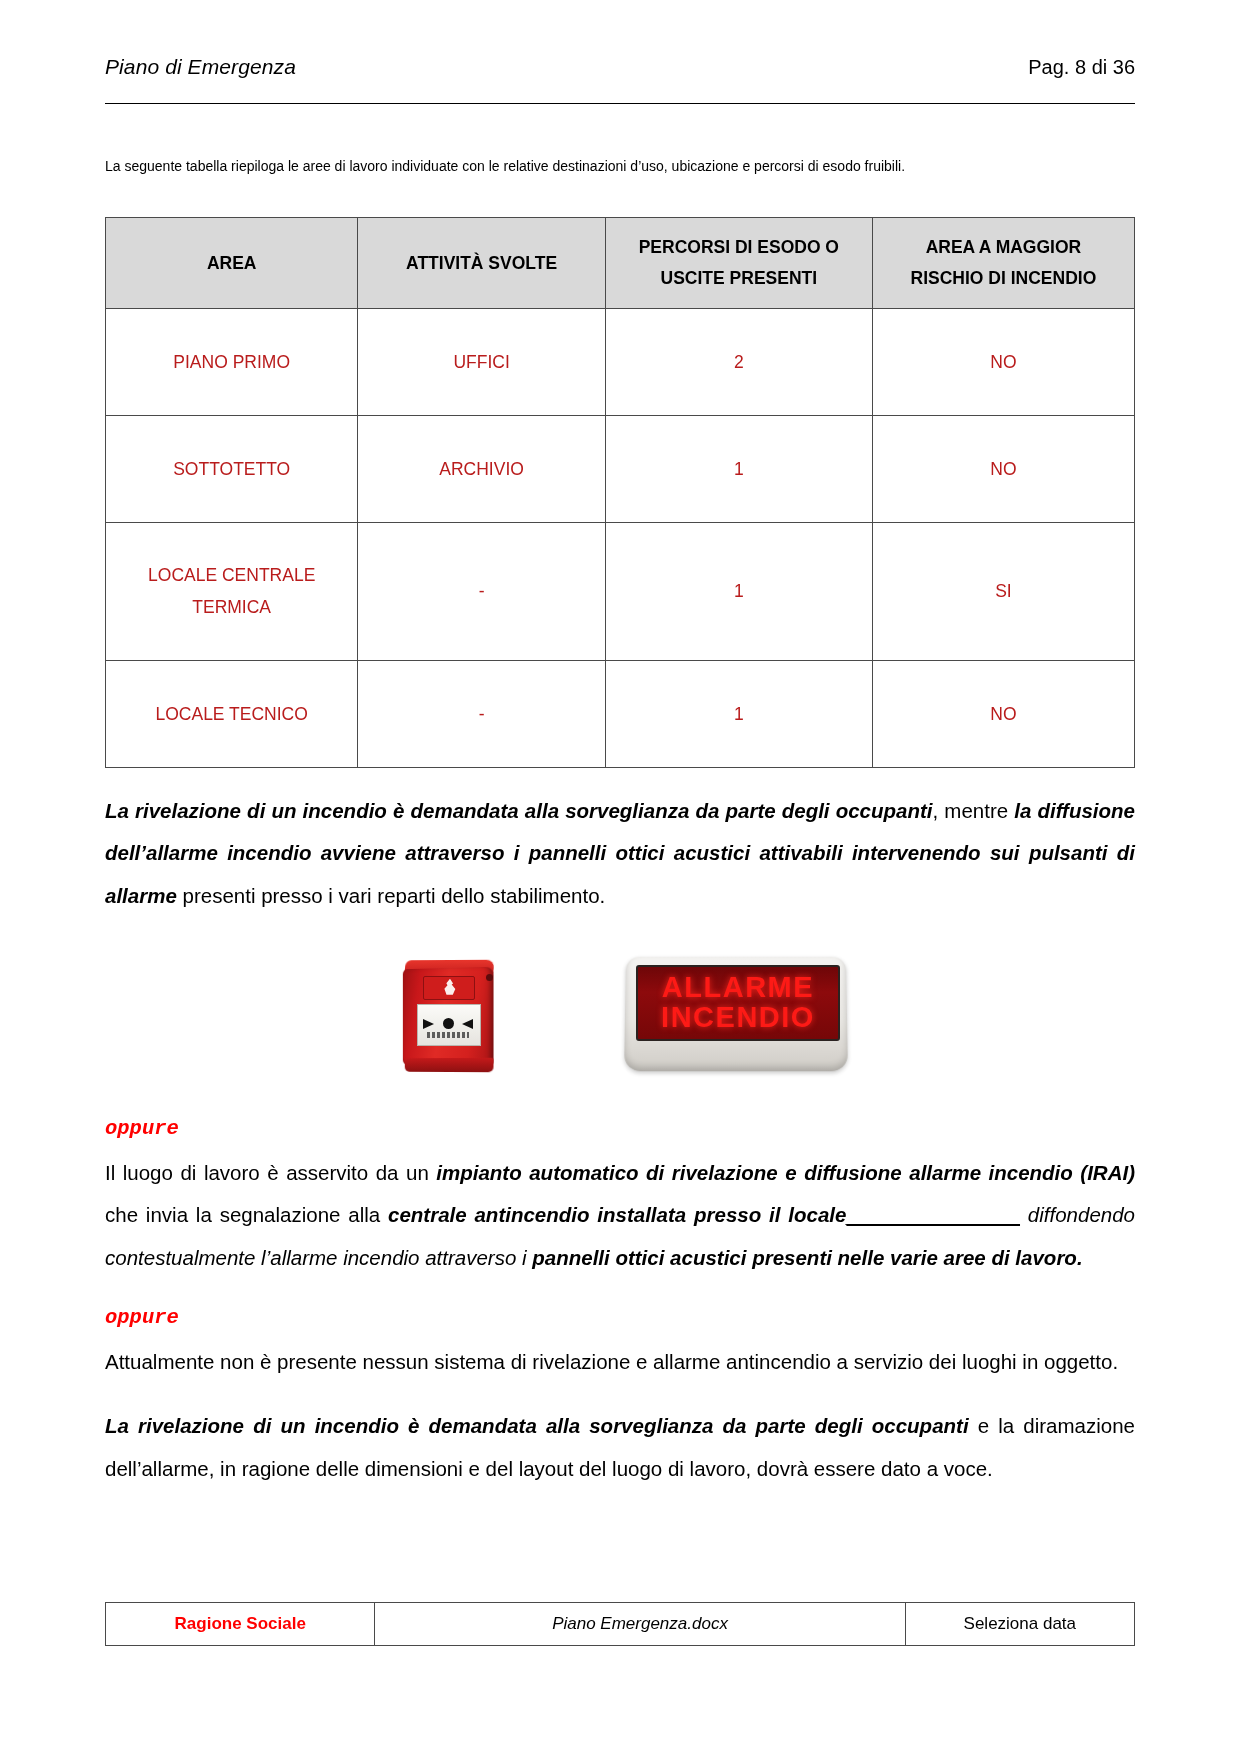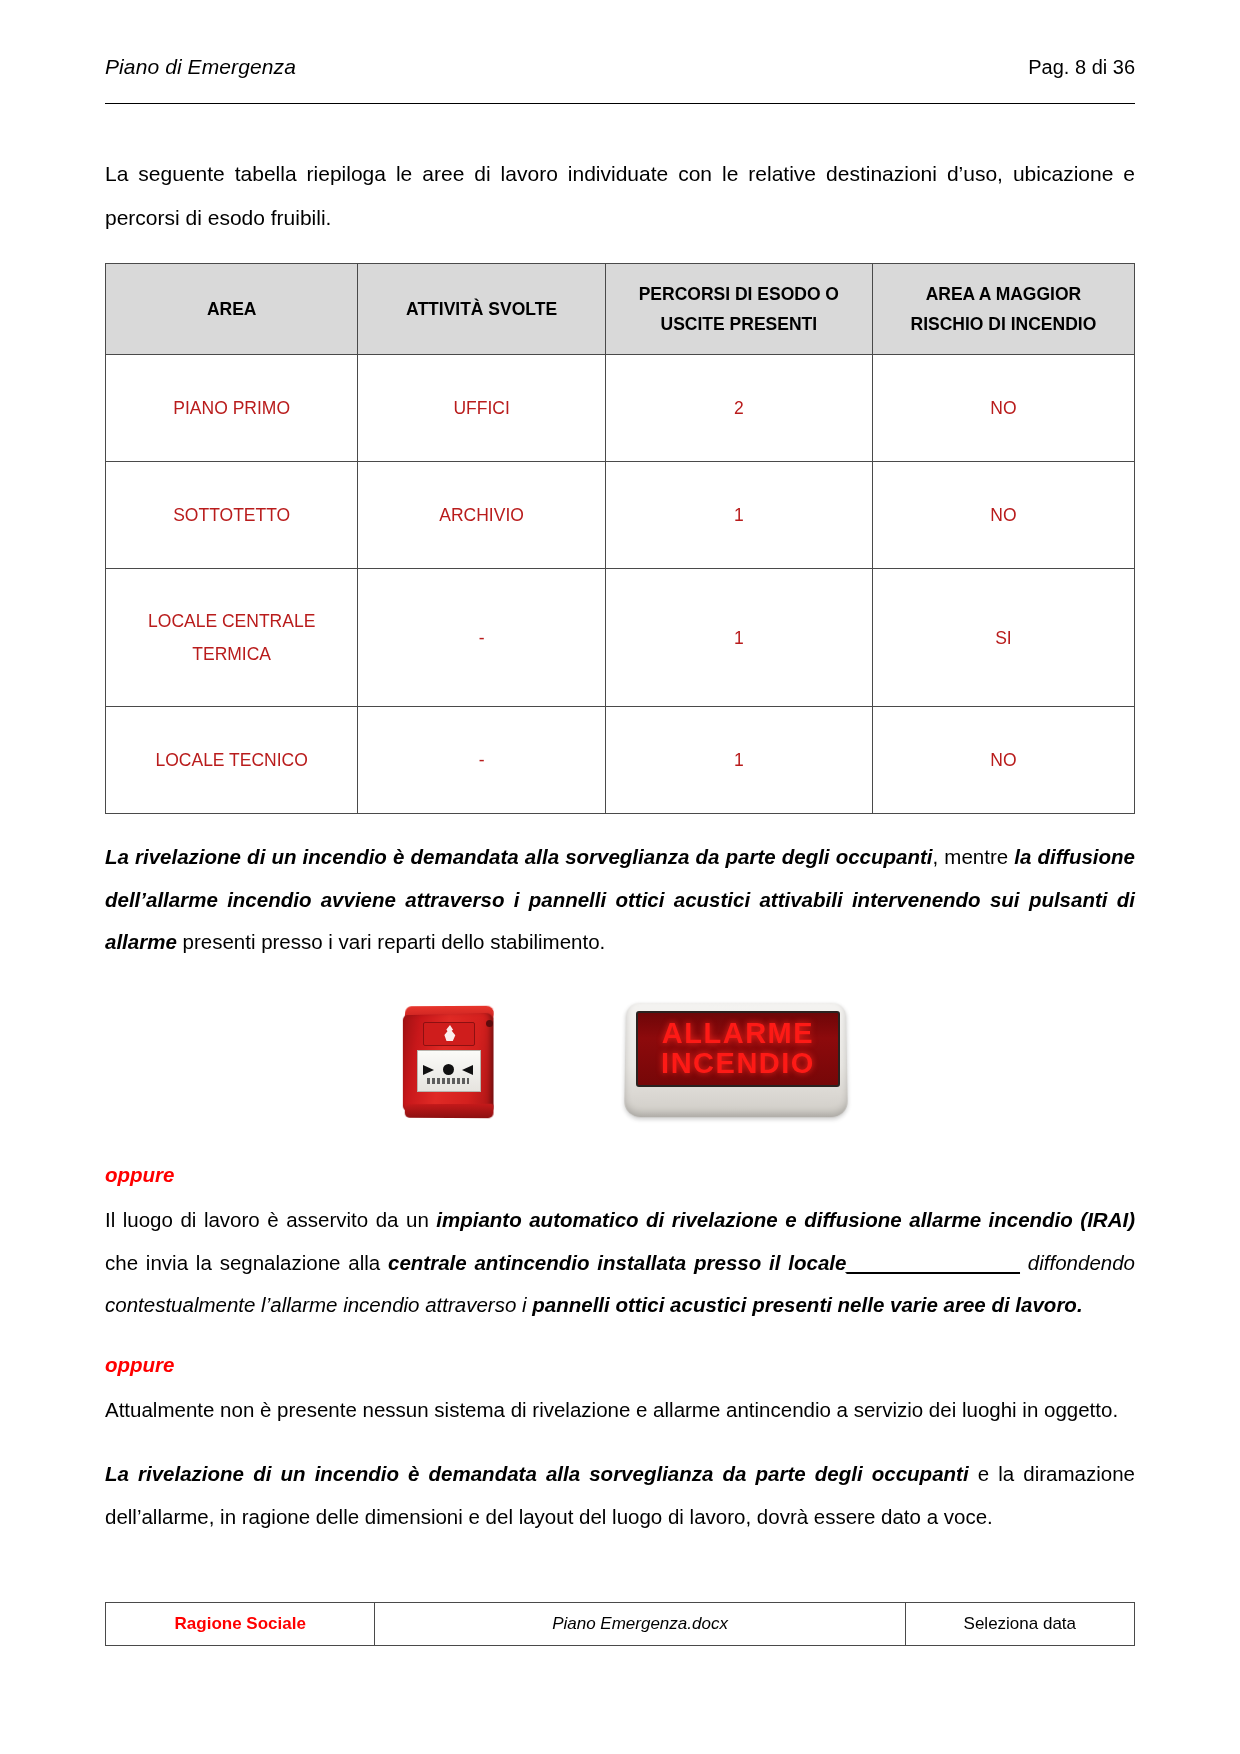--- a/index.html
+++ b/index.html
@@ -37,30 +37,30 @@
     font-size: 21px;
     letter-spacing: .1px;
   }
   .header-right {
     font-size: 20px;
   }
 
   
   .intro {
     margin-top: 48px;
-    font-size: 21px;
+    font-size: 14px;
     line-height: 2.08;
     text-align: justify;
   }
 
   
   table.areas {
     width: 100%;
     border-collapse: collapse;
-    margin-top: 24px;
+    margin-top: 36px;
     table-layout: fixed;
   }
   table.areas th, table.areas td {
     border: 1.2px solid #4a4a4a;
     text-align: center;
     vertical-align: middle;
   }
   table.areas thead th {
     background: #d9d9d9;
     font-size: 17.5px;
@@ -100,20 +100,21 @@
   }
   p.tight { margin-top: 12px; }
   .bi { font-weight: bold; font-style: italic; }
   .i  { font-style: italic; }
   .oppure {
     color: #ff0000;
     font-weight: bold;
     font-style: italic;
     font-size: 20.5px;
     margin: 26px 0 0 0;
+    font-family: Liberation Mono, monospace;
   }
   .blankline {
     text-decoration: underline;
     letter-spacing: 1px;
     font-weight: bold;
     font-style: italic;
   }
 
   
   .figures {

